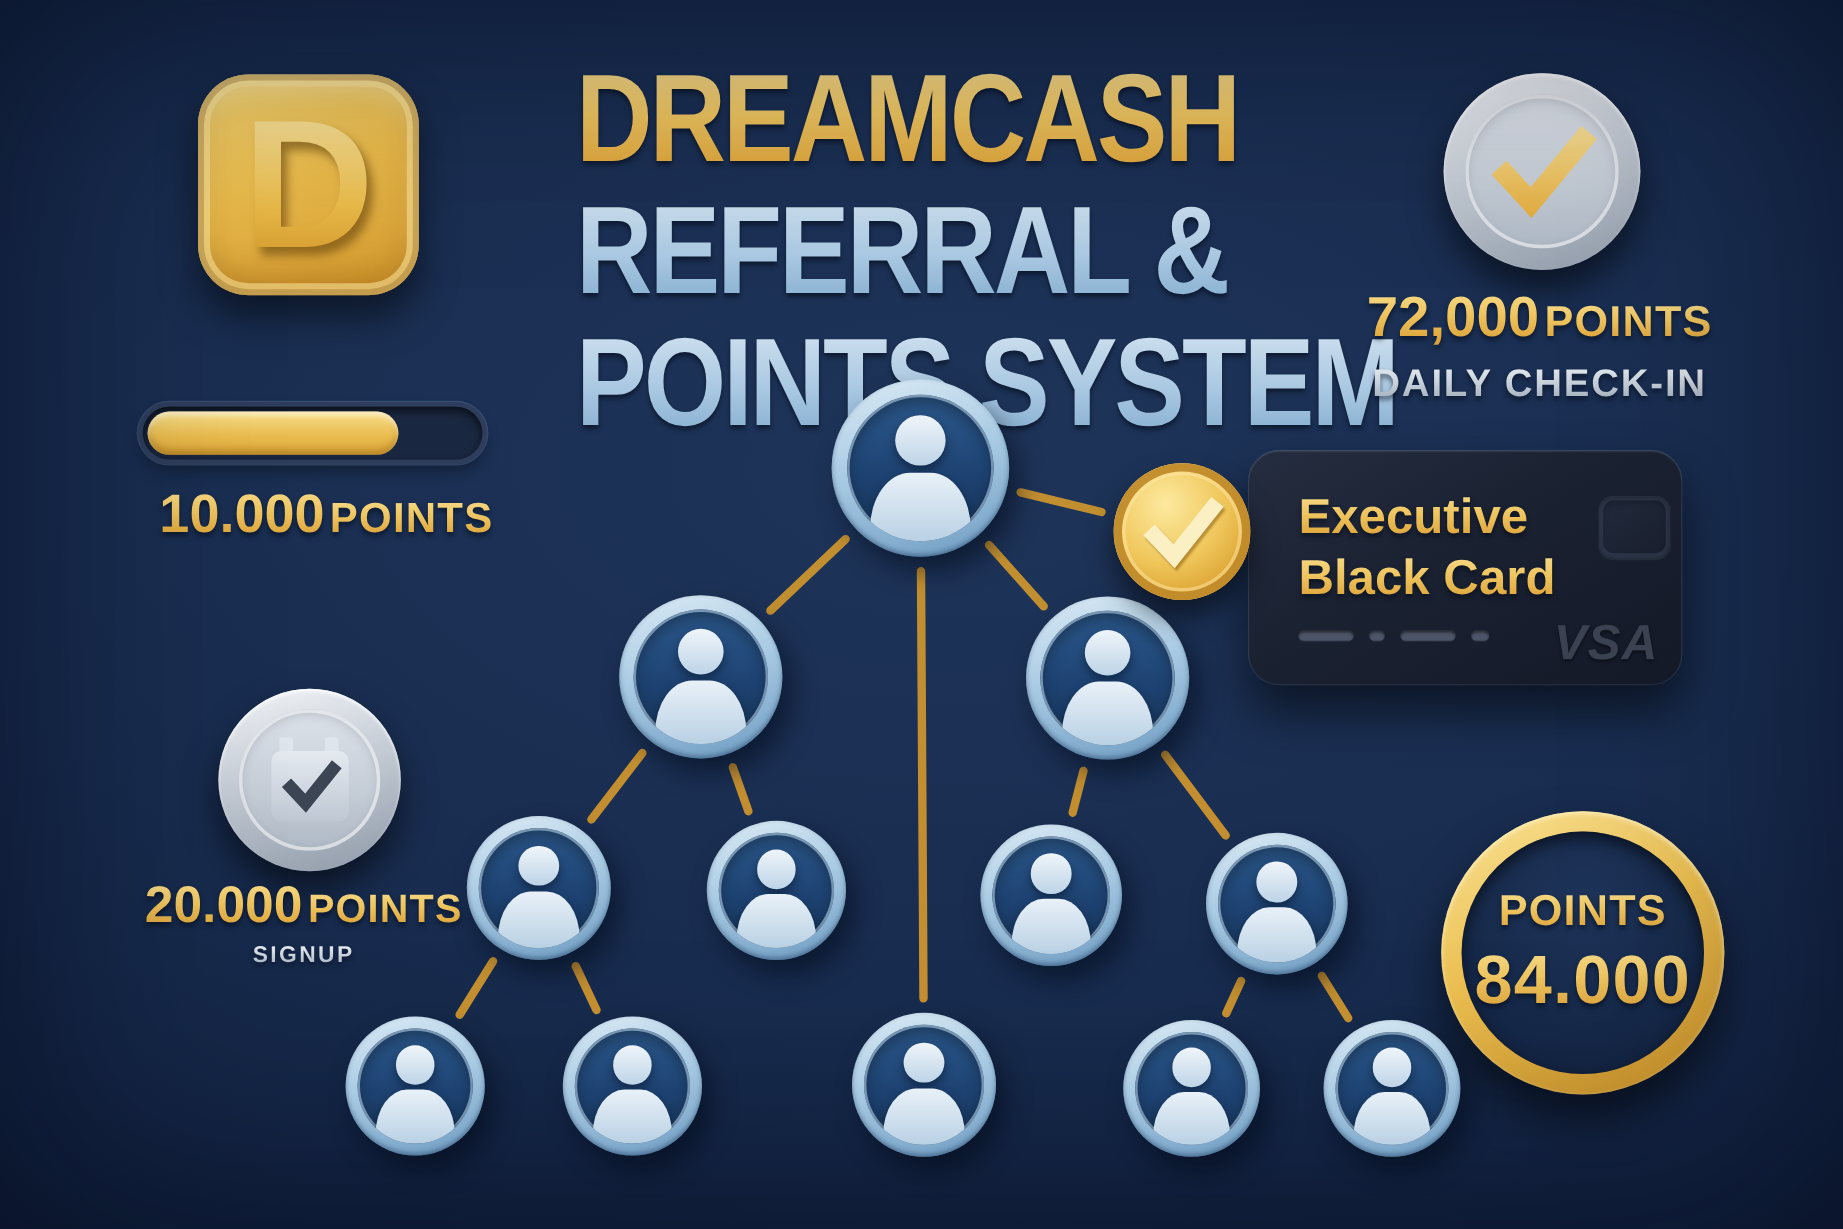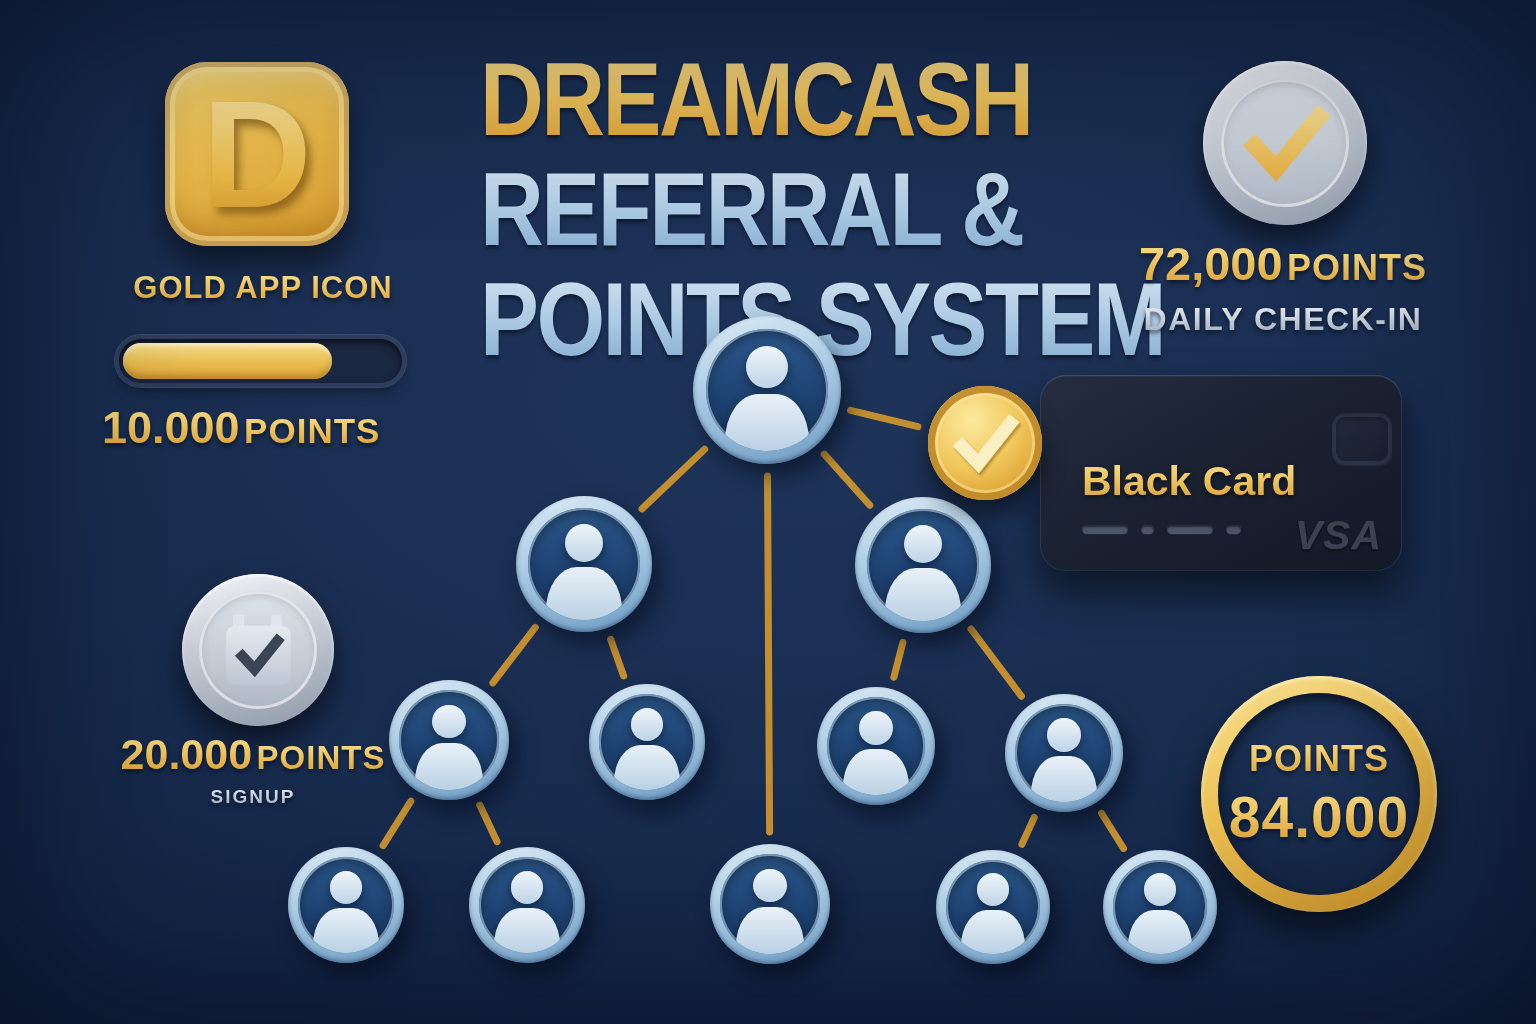--- a/index.html
+++ b/index.html
@@ -51,21 +51,21 @@
   .progress-track{
     position:absolute;left:119px;top:339px;width:283px;height:44px;border-radius:22px;
     background:#1a2740;
     box-shadow:inset 0 3px 7px rgba(0,0,0,.65), 0 0 0 4px #2d3d5b, 0 0 0 5px rgba(130,160,200,.28), 0 8px 14px rgba(0,0,0,.4);
   }
   .progress-fill{
     position:absolute;left:4px;top:4px;bottom:4px;border-radius:18px;
     background:linear-gradient(180deg,#f7de8b 0%,#eabd50 55%,#dfa93c 100%);
     box-shadow:inset 0 3px 4px rgba(255,255,255,.55), inset 0 -4px 6px rgba(140,90,10,.45);
   }
-  .progress-label{position:absolute;left:102px;top:402px;width:340px;text-align:left;white-space:nowrap;}
+  .progress-label{position:absolute;left:102px;top:402px;width:340px;text-align:center;white-space:nowrap;}
   .progress-label .value{font-size:45px;font-weight:700;}
   .progress-label .unit{font-size:35px;font-weight:700;letter-spacing:1px;}
 
   
   .badge-silver{
     position:absolute;border-radius:50%;
     background:linear-gradient(165deg,#f4f6f9 0%,#c7ced7 42%,#8e99a8 100%);
     box-shadow:0 16px 28px rgba(0,0,0,.55), inset 0 2px 3px rgba(255,255,255,.8);
   }
   .badge-silver .face{
@@ -243,21 +243,20 @@
         <div class="node-face">
           <div class="node-head"></div>
           <div class="node-body"></div>
         </div>
       </div>
     </div>
 
   <div class="app-icon">
     <span class="app-letter">D</span>
   </div>
-  <div class="app-icon-label gold-text">GOLD APP ICON</div>
 
   <div class="progress-track">
     <div class="progress-fill" id="progress-fill" style="width: 74%;"></div>
   </div>
   <div class="progress-label">
     <span class="value gold-text">10.000</span>
     <span class="unit gold-text">POINTS</span>
   </div>
 
   <h1 class="title" style="margin:0;">
@@ -308,21 +307,21 @@
   <div class="signup-label silver-text">SIGNUP</div>
 
   <div class="coin" id="coin-badge" style="left: 928px; top: 386px; width: 114px; height: 114px;">
     <svg width="72%" height="72%" viewBox="-50 -50 100 100">
       <path d="M -28 4 L -8 25 L 31 -24" fill="none" stroke="#fbf0c4" stroke-width="16" stroke-linecap="square" stroke-linejoin="miter" style="filter:drop-shadow(2px 3px 1px rgba(140,90,10,.55))"></path>
     </svg>
   </div>
 
   <div class="black-card">
     <div class="card-title">
-      <br>
+      <span class="gold-text">Executive</span><br>
       <span class="gold-text">Black Card</span>
     </div>
     <div class="card-chip"></div>
     <div class="card-dashes">
       <span class="dash-a"></span>
         <span class="dash-b"></span>
         <span class="dash-c"></span>
         <span class="dash-d"></span>
     </div>
     <div class="card-brand">VSA</div>

